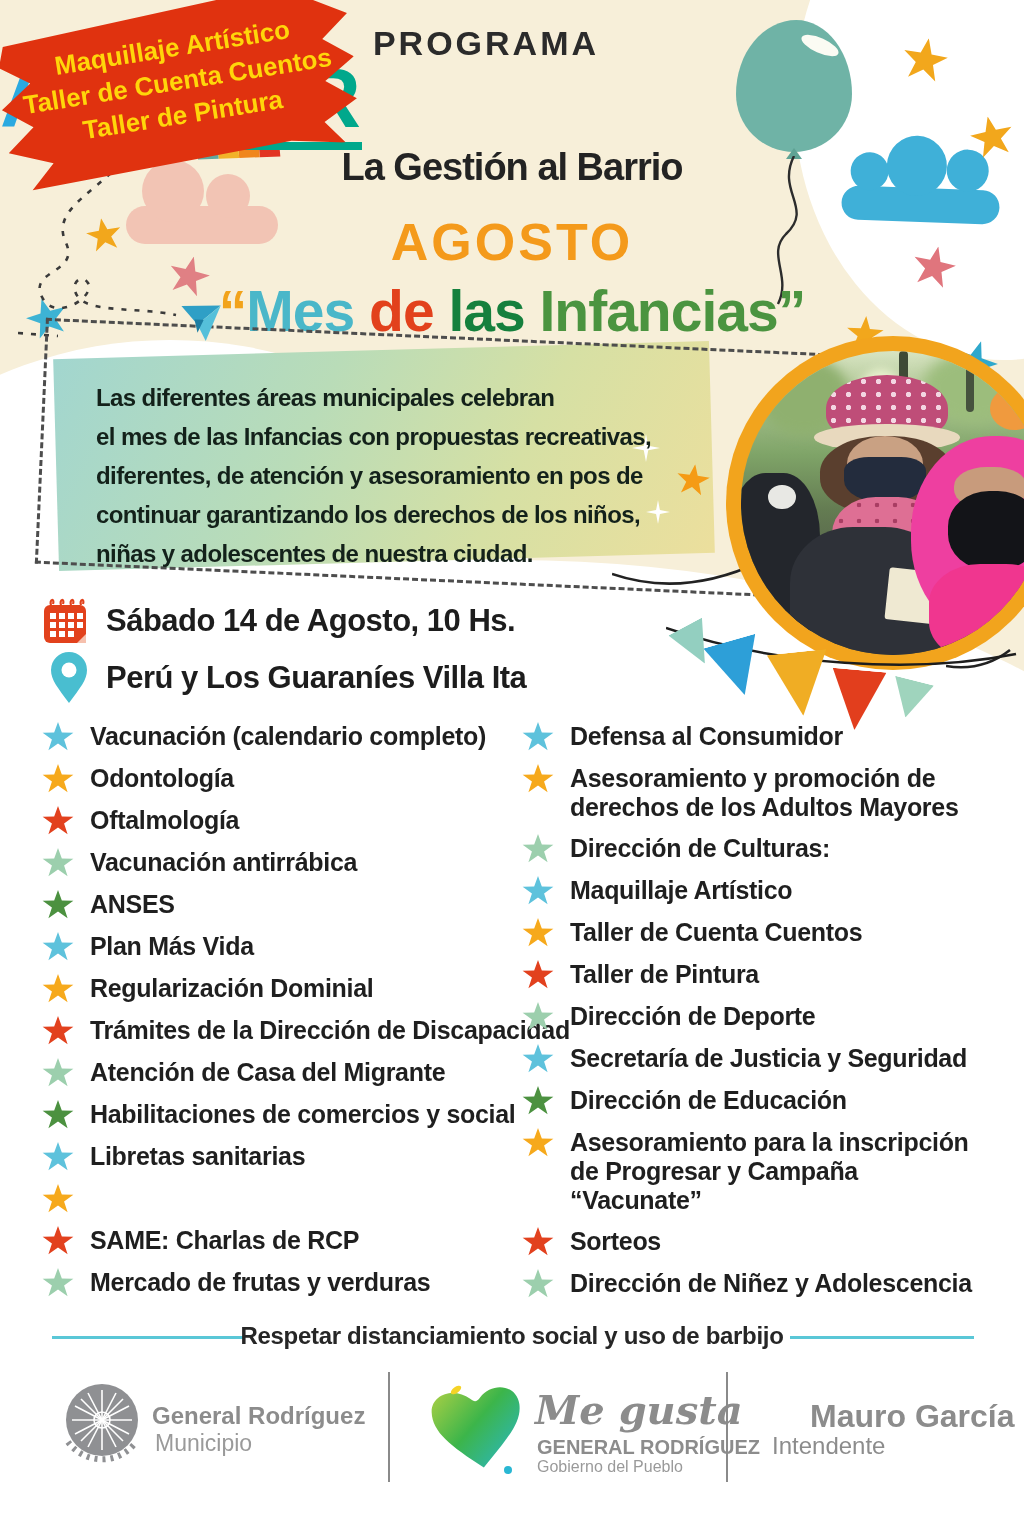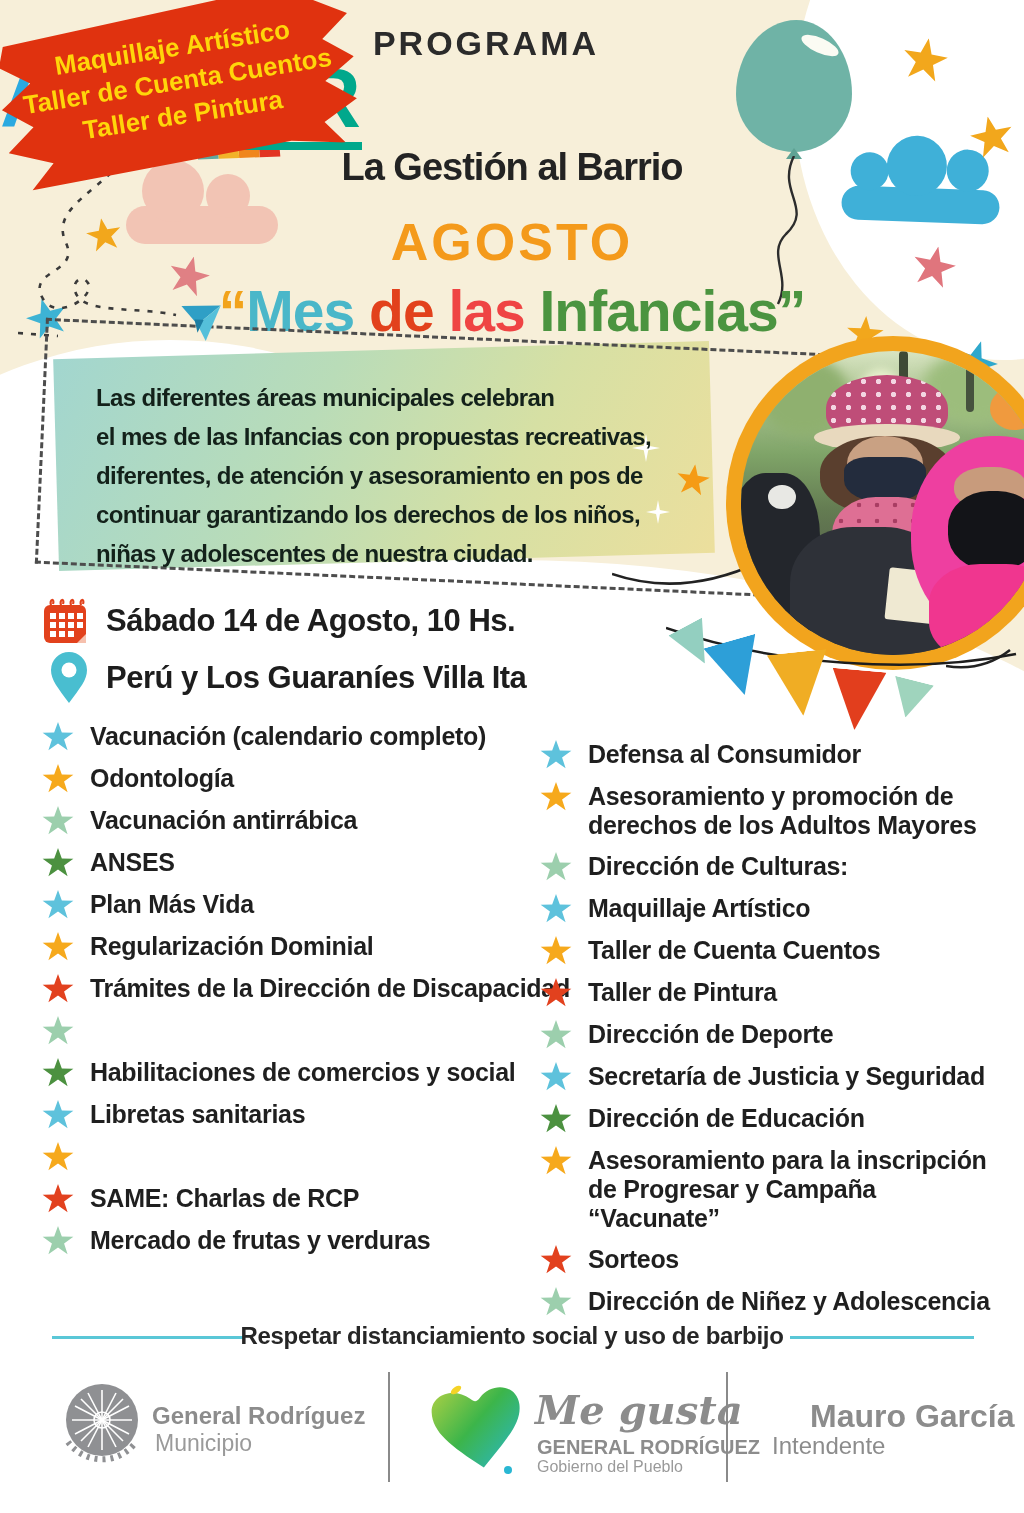--- a/index.html
+++ b/index.html
@@ -54,21 +54,21 @@
     font-size:26px;font-weight:bold;line-height:34px;color:#ffd60a;}
   .pennant{position:absolute;clip-path:polygon(0 0,100% 0,50% 100%);z-index:4;}
 
   
   .event-row{position:absolute;display:flex;align-items:center;gap:18px;}
   .event-text{font-size:31px;font-weight:bold;letter-spacing:-0.5px;color:#1d1d1d;}
 
   
   .col{position:absolute;top:722px;}
   .col-left{left:42px;}
-  .col-right{left:540px;margin-top:18px;}
+  .col-right{left:522px;}
   .svc{display:flex;align-items:flex-start;gap:16px;margin-bottom:12px;}
   .svc .star{width:32px;height:30px;flex:0 0 32px;}
   .svc-label{font-size:25px;font-weight:600;letter-spacing:-0.3px;line-height:29px;color:#1f1f1f;}
   .col-left .svc-label{white-space:nowrap;}
   .col-right .svc-label{width:412px;}
 
   
   .notice-line{position:absolute;top:1336px;height:3px;background:#5ac7d7;}
   .notice-text{left:0;right:0;top:1322px;text-align:center;font-size:24px;font-weight:600;letter-spacing:-0.3px;color:#262626;}
   .divider{position:absolute;top:1372px;width:2px;height:110px;background:#8a8a8a;}
@@ -141,21 +141,21 @@
       <polygon points="18,22 27,20 24,34" fill="#1d7ea3"></polygon>
     </g>
   </svg>
 
   <div class="abs kicker">PROGRAMA</div>
   <div class="abs brand">
     <span class="b1">Acerc</span><span class="b2">AR</span>
   </div>
   <div class="abs subtitle">La Gestión al Barrio</div>
   <div class="abs month">AGOSTO</div>
-  <div class="abs theme" id="theme-line"><span style="color: rgb(242, 163, 27);">“</span><span style="color: rgb(74, 183, 201);">Mes </span><span style="color: rgb(226, 65, 28);">de </span><span style="color: #ef4444;">las </span><span style="color: rgb(75, 148, 64);">Infancias</span><span style="color: rgb(75, 148, 64);">”</span></div>
+  <div class="abs theme" id="theme-line"><span style="color: rgb(242, 163, 27);">“</span><span style="color: rgb(74, 183, 201);">Mes </span><span style="color: rgb(226, 65, 28);">de </span><span style="color: #15803d;">las </span><span style="color: rgb(75, 148, 64);">Infancias</span><span style="color: rgb(75, 148, 64);">”</span></div>
 
   <div class="abs desc-box"></div>
   <div class="abs dashed-rect"></div>
   <div class="abs desc-text" id="desc-text" style="z-index:3;">
       <div>Las diferentes áreas municipales celebran</div>
       <div>el mes de las Infancias con propuestas recreativas,</div>
       <div>diferentes, de atención y asesoramiento en pos de</div>
       <div>continuar garantizando los derechos de los niños,</div>
       <div>niñas y adolescentes de nuestra ciudad.</div>
     </div>
@@ -246,20 +246,24 @@
   <div class="col col-left" id="col-left">
       <div class="svc">
         <span class="star" style="background: rgb(94, 194, 220);"></span>
         <span class="svc-label">Vacunación (calendario completo)</span>
       </div>
       <div class="svc">
         <span class="star" style="background: rgb(246, 169, 28);"></span>
         <span class="svc-label">Odontología</span>
       </div>
       <div class="svc">
+        <span class="star" style="background: rgb(226, 65, 30);"></span>
+        <span class="svc-label">Oftalmología</span>
+      </div>
+      <div class="svc">
         <span class="star" style="background: rgb(156, 207, 173);"></span>
         <span class="svc-label">Vacunación antirrábica</span>
       </div>
       <div class="svc">
         <span class="star" style="background: rgb(76, 145, 64);"></span>
         <span class="svc-label">ANSES</span>
       </div>
       <div class="svc">
         <span class="star" style="background: rgb(94, 194, 220);"></span>
         <span class="svc-label">Plan Más Vida</span>
@@ -267,20 +271,21 @@
       <div class="svc">
         <span class="star" style="background: rgb(246, 169, 28);"></span>
         <span class="svc-label">Regularización Dominial</span>
       </div>
       <div class="svc">
         <span class="star" style="background: rgb(226, 65, 30);"></span>
         <span class="svc-label">Trámites de la Dirección de Discapacidad</span>
       </div>
       <div class="svc">
         <span class="star" style="background: rgb(156, 207, 173);"></span>
+        <span class="svc-label">Atención de Casa del Migrante</span>
       </div>
       <div class="svc">
         <span class="star" style="background: rgb(76, 145, 64);"></span>
         <span class="svc-label">Habilitaciones de comercios y social</span>
       </div>
       <div class="svc">
         <span class="star" style="background: rgb(94, 194, 220);"></span>
         <span class="svc-label">Libretas sanitarias</span>
       </div>
       <div class="svc">

